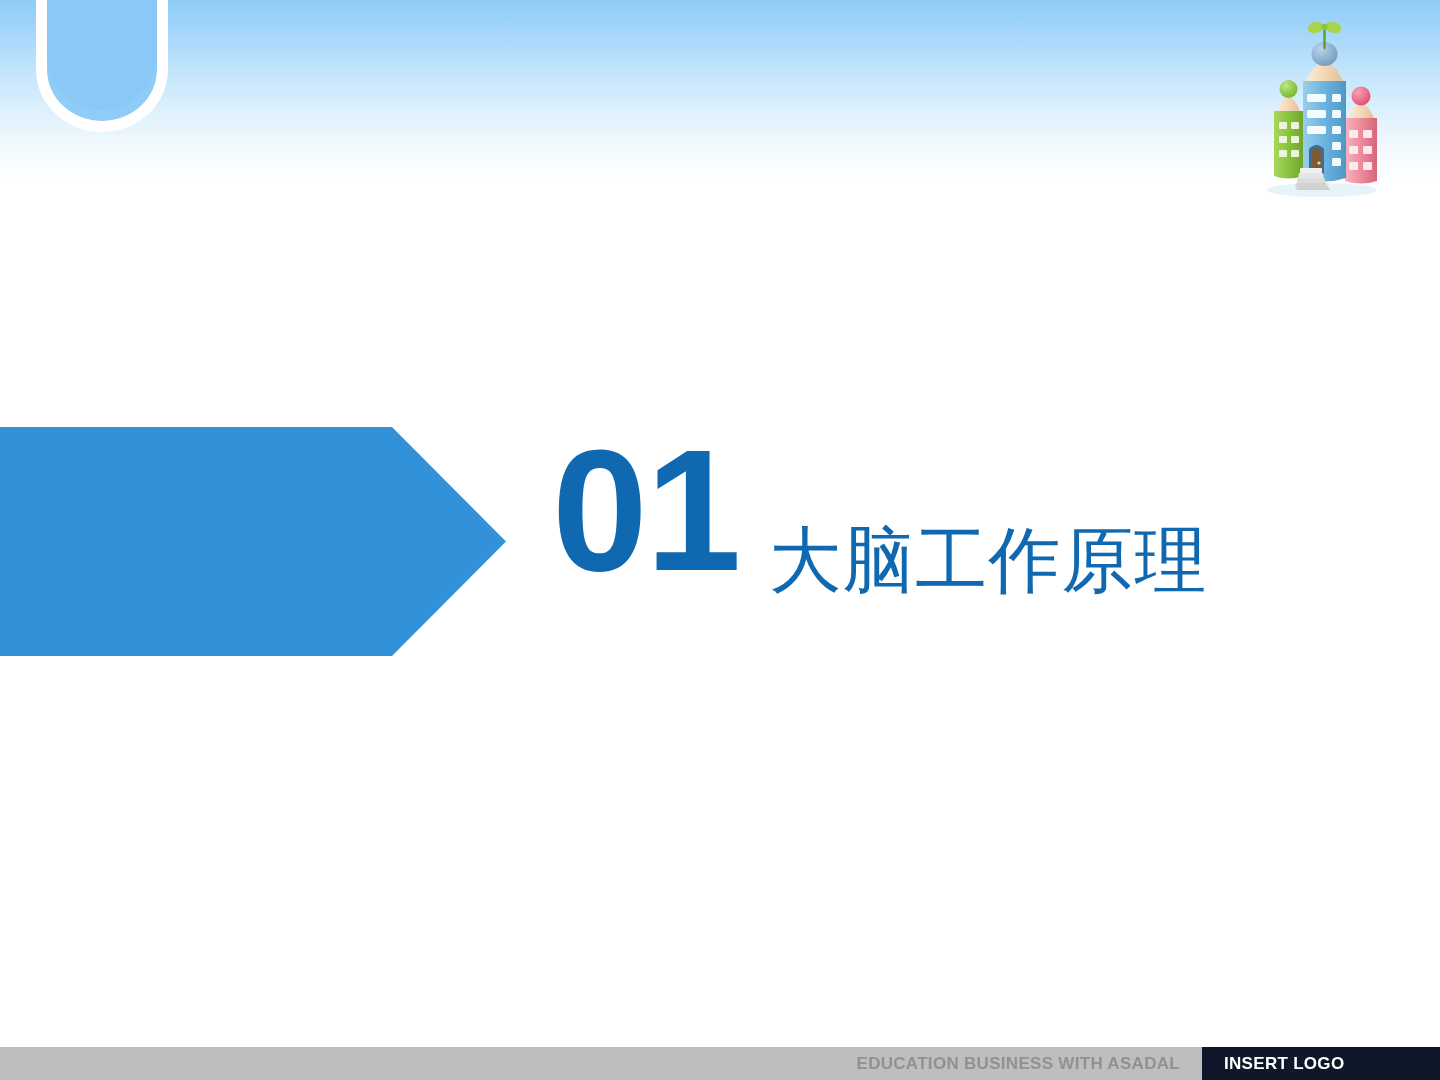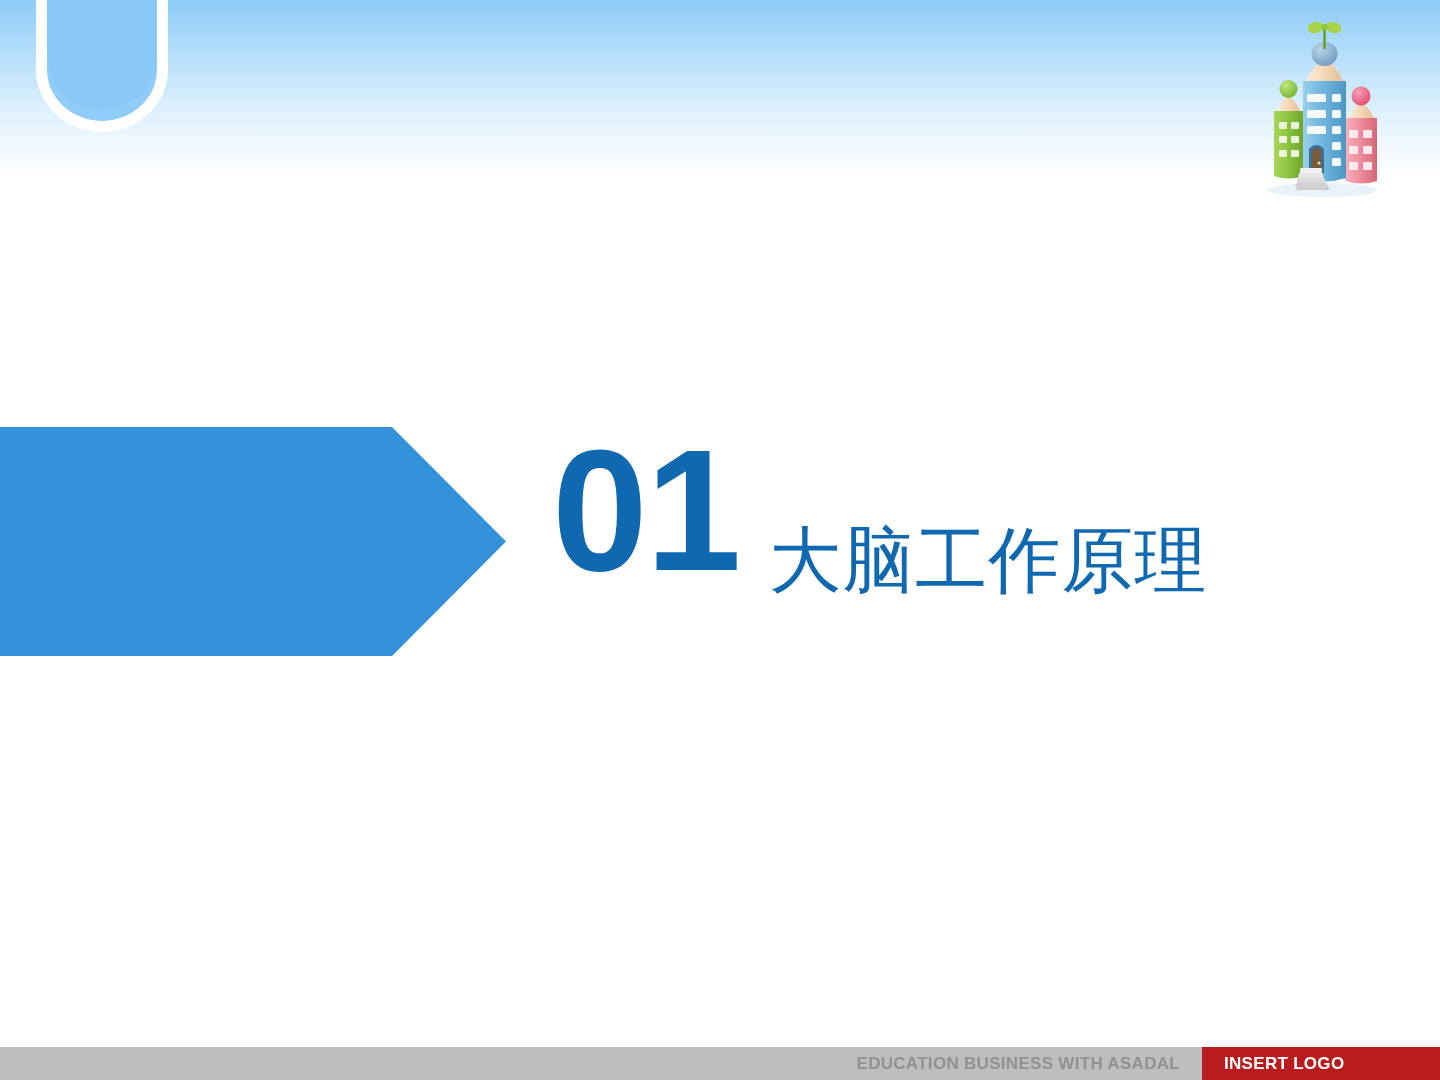--- a/index.html
+++ b/index.html
@@ -129,21 +129,21 @@
     top: 50%;
     transform: translateY(-50%);
     font-size: 17px;
     font-weight: bold;
     color: #919191;
     letter-spacing: 0.3px;
     white-space: nowrap;
   }
   .footer-right {
     flex: 1 1 auto;
-    background: #b91c1c;
+    background: #0f172a;
     position: relative;
     padding-left: 12px;
   }
   .footer-right-text {
     position: absolute;
     left: 22px;
     top: 50%;
     transform: translateY(-50%);
     font-size: 17px;
     font-weight: bold;

